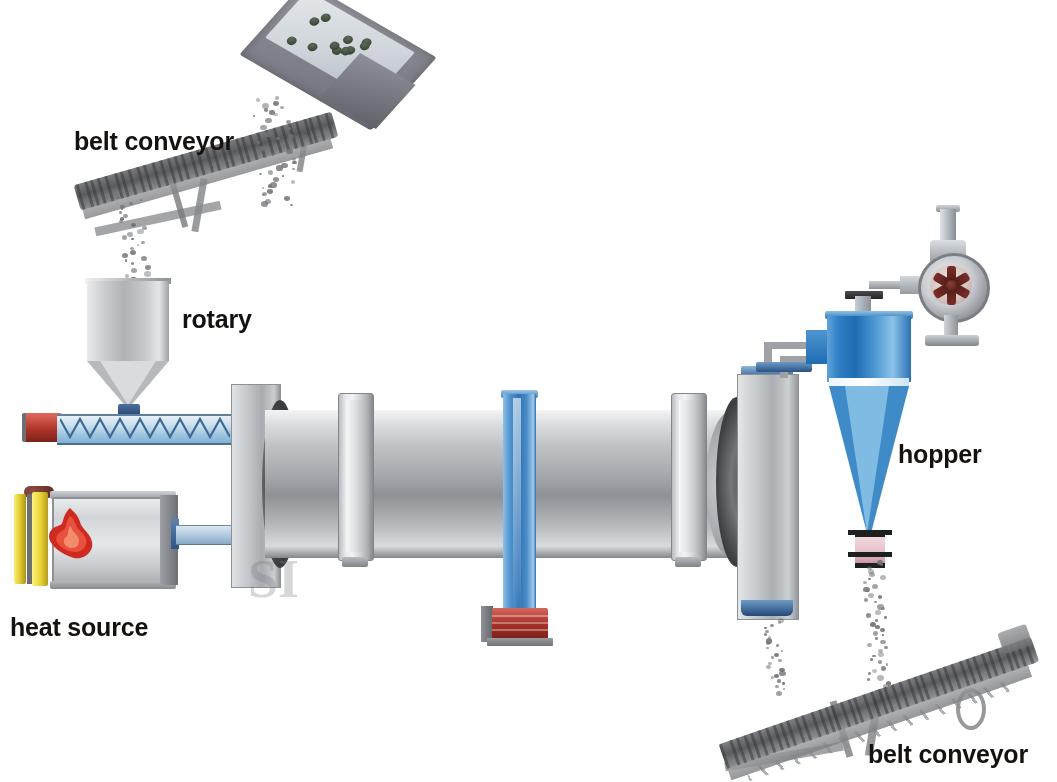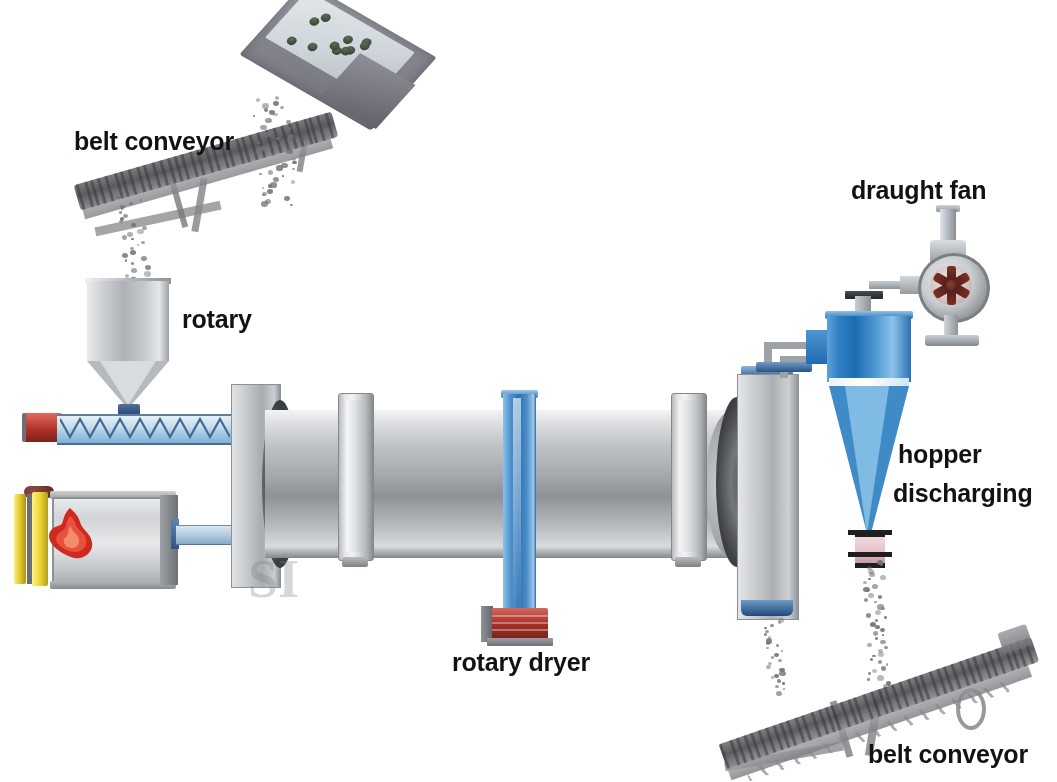--- a/index.html
+++ b/index.html
@@ -872,19 +872,17 @@
       <span style="position: absolute; left: 292.385px; top: 0px; width: 3px; height: 100%; background: rgba(30, 32, 34, 0.45);"></span>
       <span style="position: absolute; left: 301.44px; top: 0px; width: 3px; height: 100%; background: rgba(30, 32, 34, 0.45);"></span>
       <span style="position: absolute; left: 306.957px; top: 0px; width: 3px; height: 100%; background: rgba(30, 32, 34, 0.45);"></span>
       <span style="position: absolute; left: 314.316px; top: 0px; width: 3px; height: 100%; background: rgba(30, 32, 34, 0.45);"></span>
       <span style="position: absolute; left: 322.452px; top: 0px; width: 3px; height: 100%; background: rgba(30, 32, 34, 0.45);"></span>
     </div>
   <div class="part conv-bot-head"></div>
 
   <div class="label lbl-belt-top">belt conveyor</div>
   <div class="label lbl-hopper">rotary</div>
-  <div class="label lbl-rotary">rotary dryer</div>
-  <div class="label lbl-draught">draught fan</div>
+  <div class="label lbl-heat">heat source</div>
   <div class="label lbl-cyclone">hopper</div>
-  <div class="label lbl-discharge">discharging</div>
   <div class="label lbl-belt-bot">belt conveyor</div>
 
 </div>
 
 </body></html>

